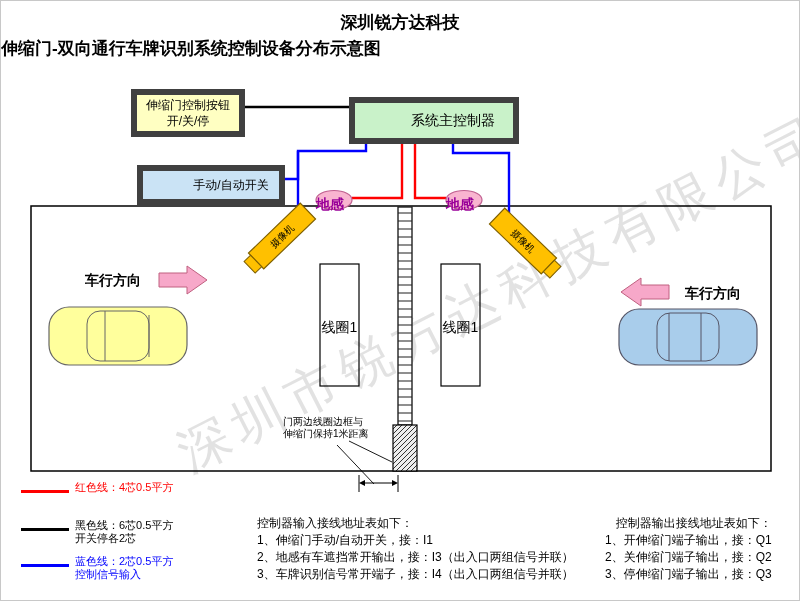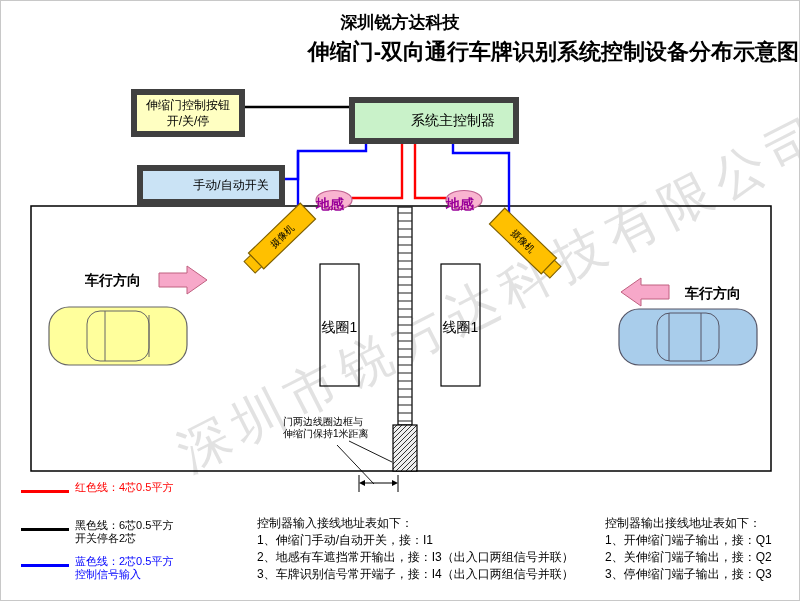--- a/index.html
+++ b/index.html
@@ -1,20 +1,20 @@
 <!DOCTYPE html>
 <html><head>
 <meta charset="utf-8">
 <style>
   html,body{margin:0;padding:0;background:#fff;}
   .canvas{position:relative;width:800px;height:601px;background:#ffffff;border:1px solid #c8c8c8;
           font-family:"Liberation Sans",sans-serif;color:#000;overflow:hidden;box-sizing:border-box;}
   .abs{position:absolute;}
   .title1{left:0;top:10px;width:100%;text-align:center;font-size:17px;font-weight:bold;}
-  .title2{left:0;top:36px;width:100%;text-align:right;font-size:22px;font-weight:bold;}
+  .title2{left:0;top:36px;width:100%;text-align:left;font-size:17px;font-weight:bold;}
   .watermark{left:165px;top:425px;transform:rotate(-27deg);transform-origin:0 0;
              font-size:52px;letter-spacing:8px;color:rgba(140,140,140,0.25);white-space:nowrap;z-index:1;}
   svg.layer{position:absolute;left:0;top:0;z-index:2;}
   .box{position:absolute;border:6px solid #404040;display:flex;flex-direction:column;align-items:center;
        justify-content:center;text-align:center;z-index:3;}
   .gate-btn{left:130px;top:88px;width:102px;height:36px;background:#FFFFC2;font-size:12px;line-height:16px;}
   .controller{left:348px;top:96px;width:120px;height:35px;background:#C9F2C9;font-size:14px;padding-left:38px;}
   .switch{left:136px;top:164px;width:96px;height:28px;background:#CAE3F5;font-size:12px;padding-left:40px;}
   .dir-label{font-size:14px;font-weight:bold;z-index:3;}
   .coil-label{font-size:14px;text-align:center;z-index:3;}
@@ -143,20 +143,20 @@
     <div>控制信号输入</div>
   </div>
 
   <div class="table" style="left:256px;top:514px;">
     <div>控制器输入接线地址表如下：</div>
     <div>1、伸缩门手动/自动开关，接：I1</div>
     <div>2、地感有车遮挡常开输出，接：I3（出入口两组信号并联）</div>
     <div>3、车牌识别信号常开端子，接：I4（出入口两组信号并联）</div>
   </div>
 
-  <div class="table" style="left:604px;top:514px;">
+  <div class="table" style="left:604px;top:514px;text-align:right;">
     <div>控制器输出接线地址表如下：</div>
     <div>1、开伸缩门端子输出，接：Q1</div>
     <div>2、关伸缩门端子输出，接：Q2</div>
     <div>3、停伸缩门端子输出，接：Q3</div>
   </div>
 
 </div>
 
 </body></html>

